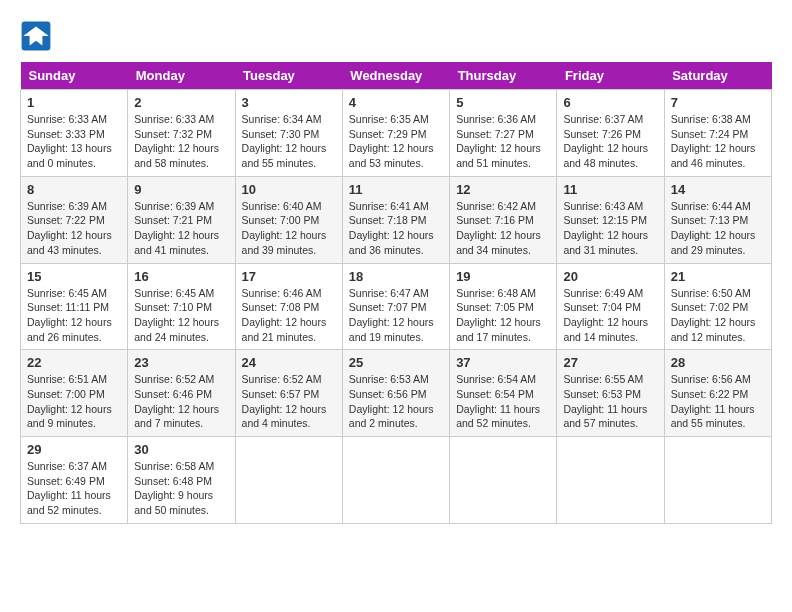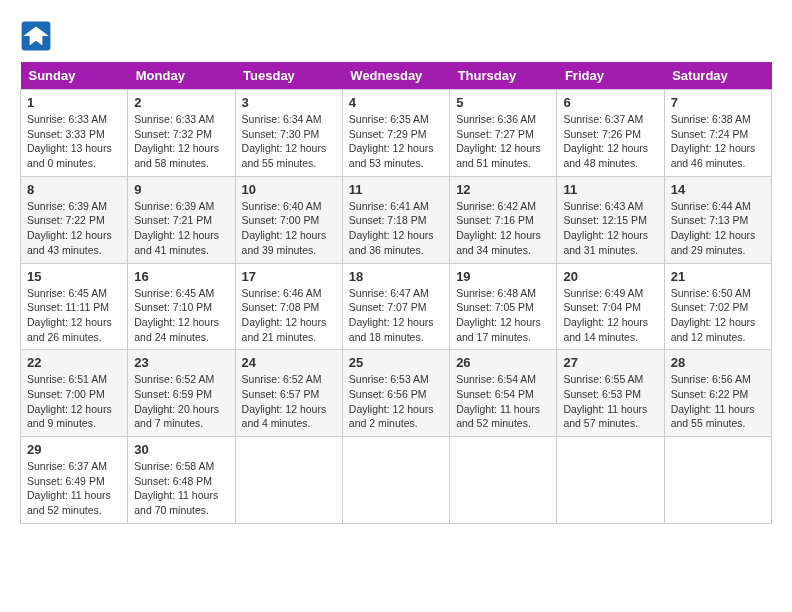--- a/index.html
+++ b/index.html
@@ -261,21 +261,21 @@
           <span>Sunrise: 6:46 AM</span><br>
           <span>Sunset: 7:08 PM</span><br>
           <span>Daylight: 12 hours and 21 minutes.</span>
         </div>
       </td>
         <td>
         <span class="day-num">18</span>
         <div class="day-info">
           <span>Sunrise: 6:47 AM</span><br>
           <span>Sunset: 7:07 PM</span><br>
-          <span>Daylight: 12 hours and 18 minutes.</span>
+          <span>Daylight: 12 hours and 19 minutes.</span>
         </div>
       </td>
         <td>
         <span class="day-num">19</span>
         <div class="day-info">
           <span>Sunrise: 6:48 AM</span><br>
           <span>Sunset: 7:05 PM</span><br>
           <span>Daylight: 12 hours and 17 minutes.</span>
         </div>
       </td>
@@ -302,42 +302,42 @@
         <div class="day-info">
           <span>Sunrise: 6:51 AM</span><br>
           <span>Sunset: 7:00 PM</span><br>
           <span>Daylight: 12 hours and 9 minutes.</span>
         </div>
       </td>
         <td>
         <span class="day-num">23</span>
         <div class="day-info">
           <span>Sunrise: 6:52 AM</span><br>
-          <span>Sunset: 6:59 PM</span><br>
-          <span>Daylight: 20 hours and 7 minutes.</span>
+          <span>Sunset: 6:46 PM</span><br>
+          <span>Daylight: 12 hours and 7 minutes.</span>
         </div>
       </td>
         <td>
         <span class="day-num">24</span>
         <div class="day-info">
           <span>Sunrise: 6:52 AM</span><br>
           <span>Sunset: 6:57 PM</span><br>
           <span>Daylight: 12 hours and 4 minutes.</span>
         </div>
       </td>
         <td>
         <span class="day-num">25</span>
         <div class="day-info">
           <span>Sunrise: 6:53 AM</span><br>
           <span>Sunset: 6:56 PM</span><br>
           <span>Daylight: 12 hours and 2 minutes.</span>
         </div>
       </td>
         <td>
-        <span class="day-num">26</span>
+        <span class="day-num">37</span>
         <div class="day-info">
           <span>Sunrise: 6:54 AM</span><br>
           <span>Sunset: 6:54 PM</span><br>
           <span>Daylight: 11 hours and 52 minutes.</span>
         </div>
       </td>
         <td>
         <span class="day-num">27</span>
         <div class="day-info">
           <span>Sunrise: 6:55 AM</span><br>
@@ -361,21 +361,21 @@
           <span>Sunrise: 6:37 AM</span><br>
           <span>Sunset: 6:49 PM</span><br>
           <span>Daylight: 11 hours and 52 minutes.</span>
         </div>
       </td>
         <td>
         <span class="day-num">30</span>
         <div class="day-info">
           <span>Sunrise: 6:58 AM</span><br>
           <span>Sunset: 6:48 PM</span><br>
-          <span>Daylight: 11 hours and 70 minutes.</span>
+          <span>Daylight: 9 hours and 50 minutes.</span>
         </div>
       </td>
         <td class="empty"></td>
         <td class="empty"></td>
         <td class="empty"></td>
         <td class="empty"></td>
         <td class="empty"></td>
       </tr>
     </tbody>
 </table>

